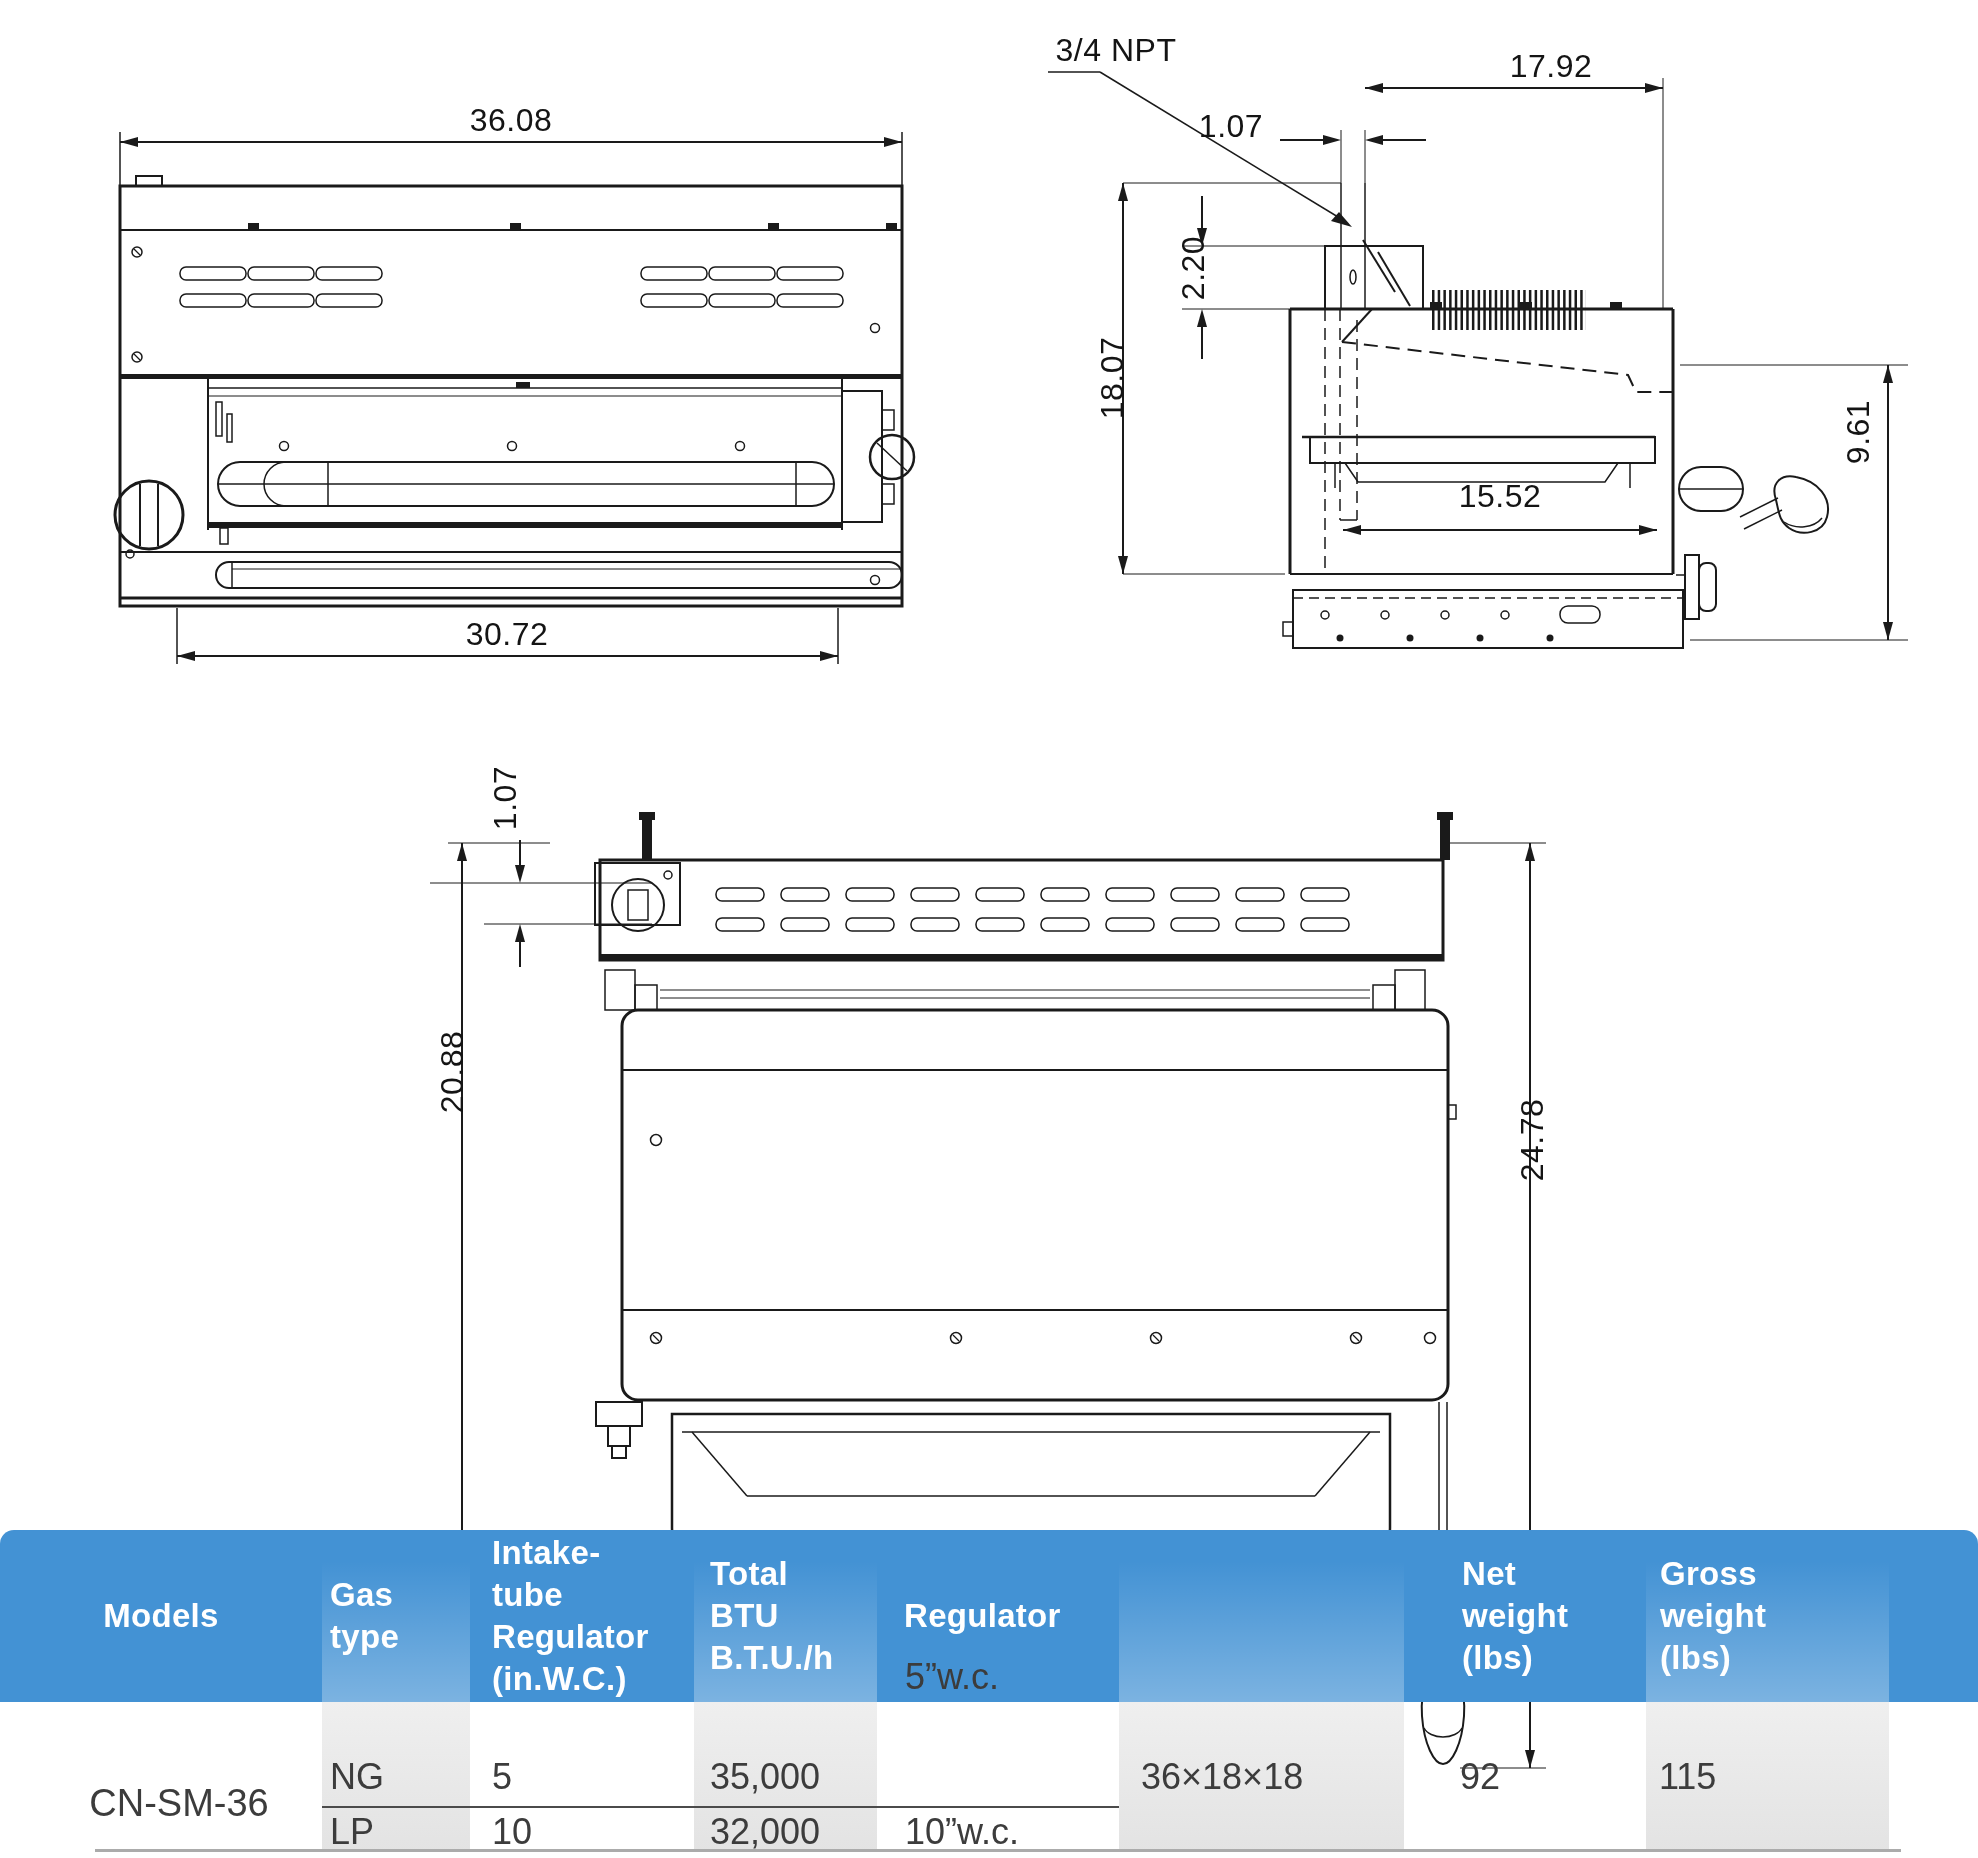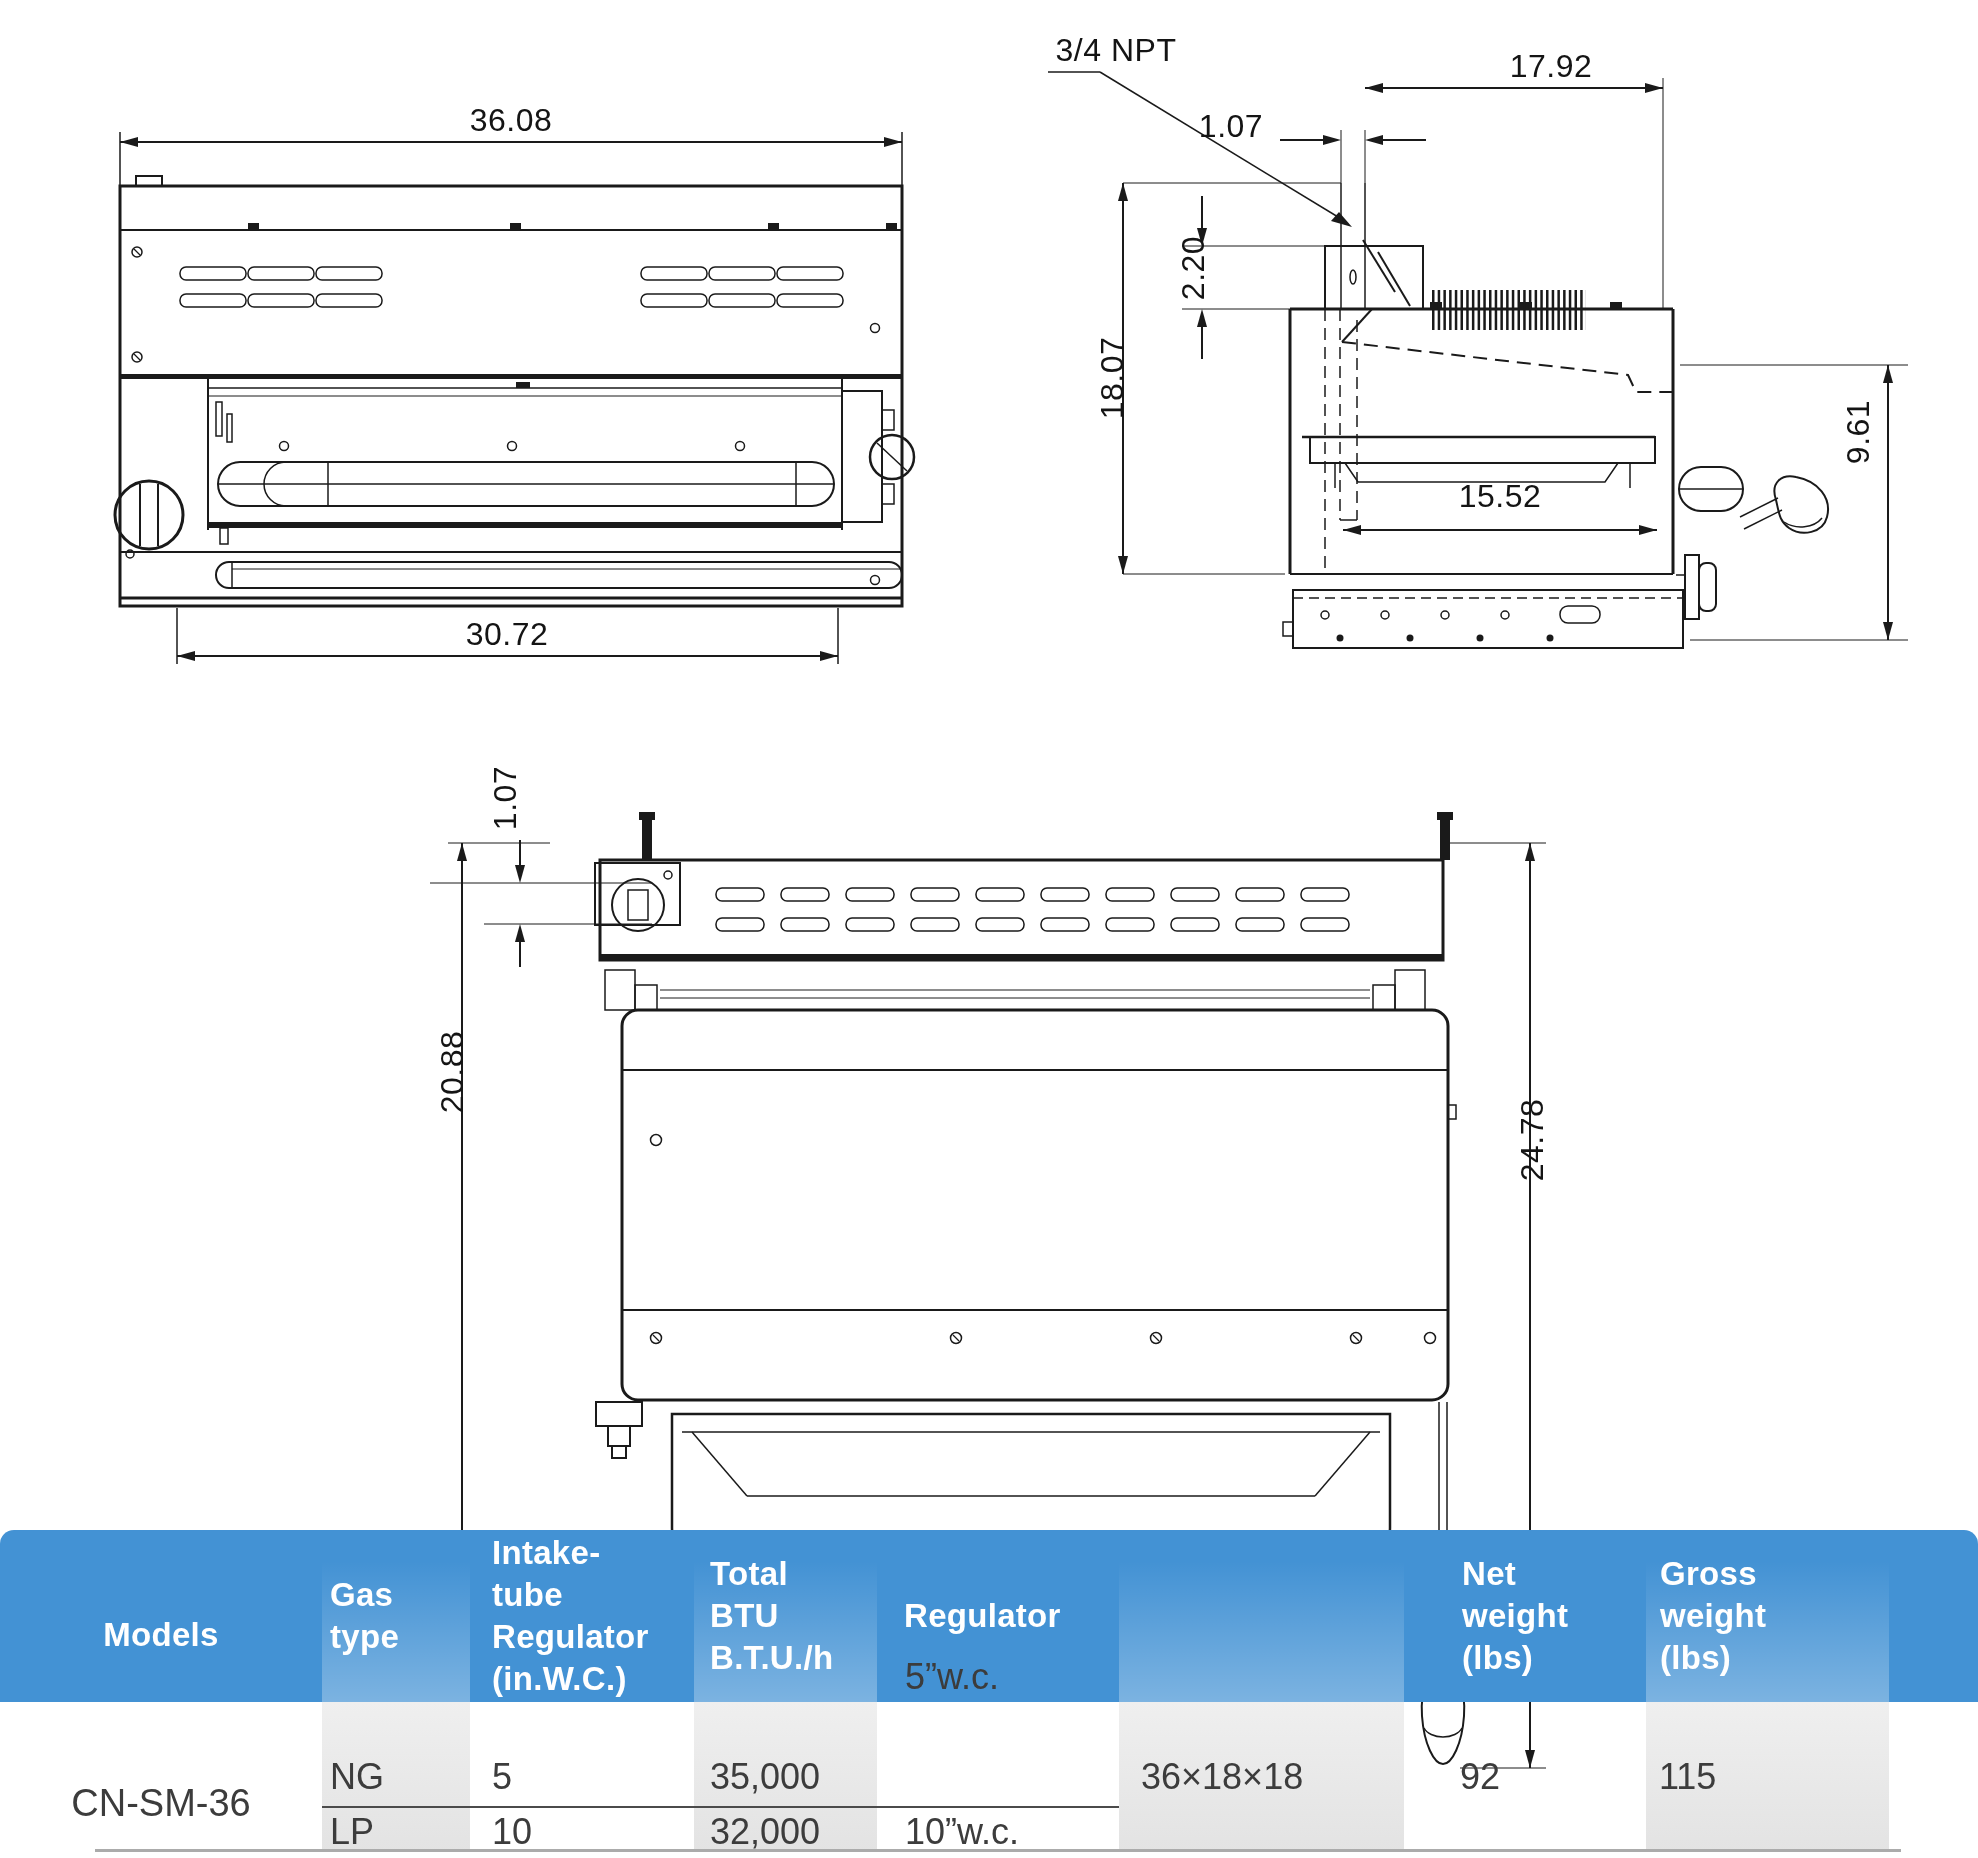--- a/index.html
+++ b/index.html
@@ -12,23 +12,23 @@
   
   .tbl-header{position:absolute;left:0;top:1530px;width:1978px;height:172px;
               border-radius:14px 14px 0 0;}
   .hstripe,.bstripe{position:absolute;}
   .hstripe{top:1530px;height:172px;
            background:linear-gradient(180deg,rgba(255,255,255,0) 18%,rgba(255,255,255,0.30) 100%);}
   .bstripe{top:1702px;height:149px;background:linear-gradient(180deg,#efefef,#e3e3e3);}
   .hcell{position:absolute;top:1530px;height:172px;display:flex;flex-direction:column;
          justify-content:center;color:#fff;font-weight:700;font-size:33px;line-height:42px;
          letter-spacing:0.3px;}
-  .hcell.center{align-items:center;text-align:center;margin-top:19px;}
+  .hcell.center{align-items:center;text-align:center;}
   .val{position:absolute;font-size:36px;line-height:44px;color:#3c3c3c;white-space:nowrap;}
-  .model-val{position:absolute;font-size:38px;color:#3c3c3c;text-align:center;}
+  .model-val{position:absolute;font-size:38px;color:#3c3c3c;text-align:center;padding-left:18px;}
   .row-divider{position:absolute;background:#4b4b4b;}
   .tbl-bottom{position:absolute;background:#ababab;}
 </style>
 </head>
 <body>
 
 <div id="stage">
 
   <svg width="880" height="630" viewBox="0 0 880 630" style="left:80px;top:60px">
     <g stroke="#1a1a1a" fill="none" stroke-width="2">

